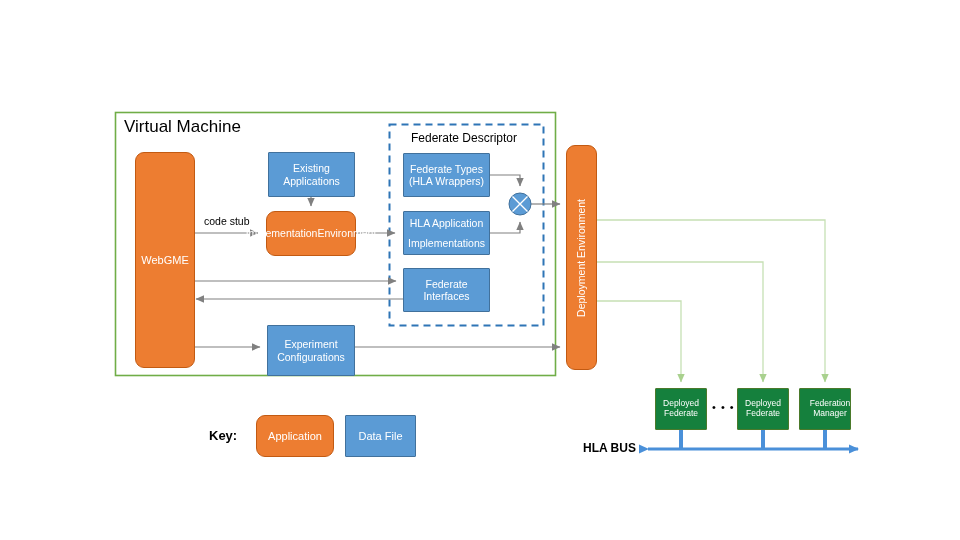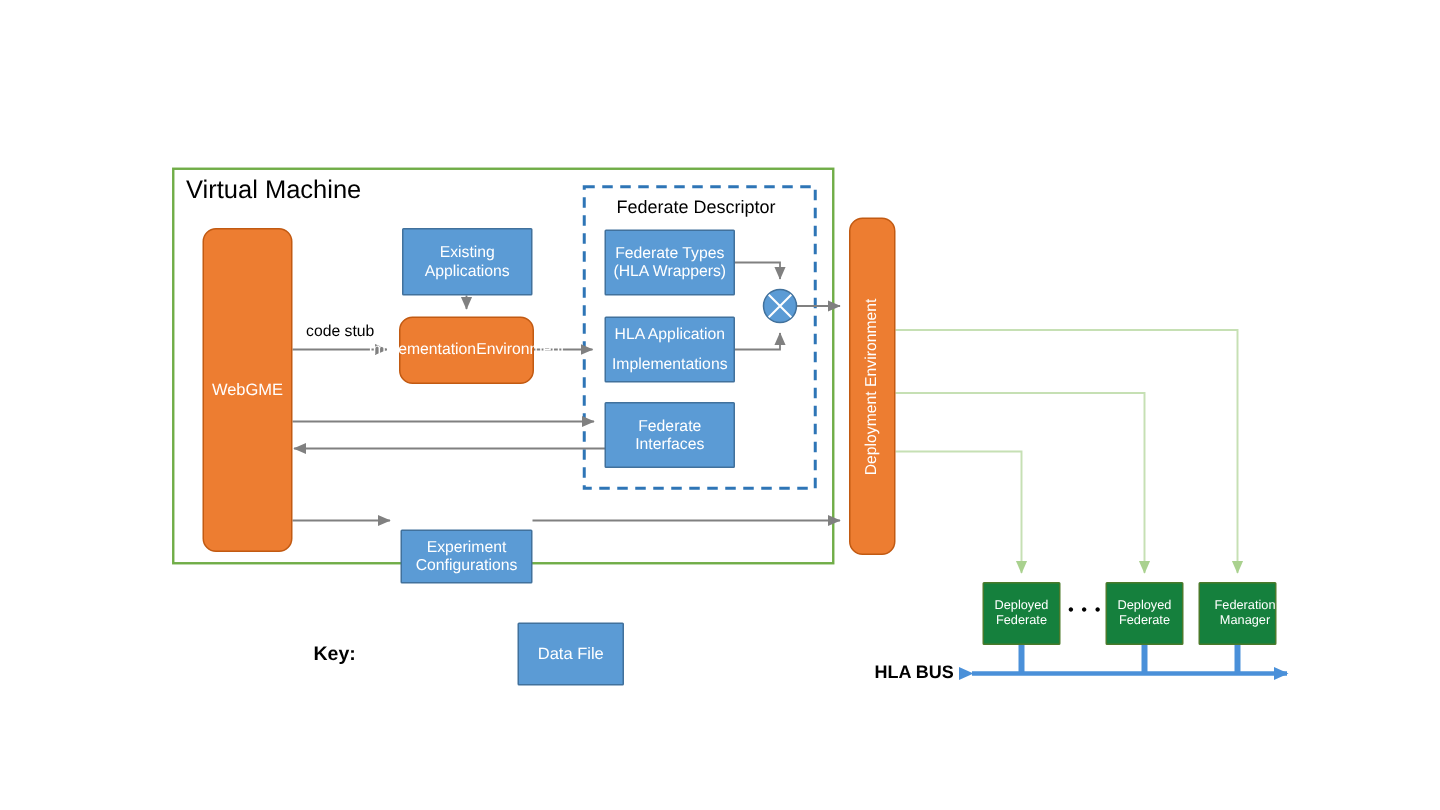--- a/index.html
+++ b/index.html
@@ -97,21 +97,21 @@
   <div class="node data" style="left:403px;top:211px;width:87px;height:44px;font-size:10.5px;flex-direction:column;gap:8px;">
     <span>HLA Application</span>
     <span>Implementations</span>
   </div>
 
   <div class="node data" style="left:403px;top:268px;width:87px;height:44px;font-size:10.5px;flex-direction:column;">
     <span>Federate</span>
     <span>Interfaces</span>
   </div>
 
-  <div class="node data" style="left:267px;top:325px;width:88px;height:36px;font-size:10.5px;flex-direction:column;margin-top:28px;">
+  <div class="node data" style="left:267px;top:325px;width:88px;height:51px;font-size:10.5px;flex-direction:column;">
     <span>Experiment</span>
     <span>Configurations</span>
   </div>
 
   <div class="node app" style="left:566px;top:145px;width:31px;height:225px;font-size:10.5px;">
     <span style="writing-mode:vertical-rl;transform:rotate(180deg);white-space:nowrap;">Deployment Environment</span>
   </div>
 
   <div class="node green" style="left:655px;top:388px;width:52px;height:42px;font-size:8.5px;flex-direction:column;">
     <span>Deployed</span>
@@ -129,18 +129,21 @@
     <span>Federation</span>
     <span>Manager</span>
   </div>
 
   <div class="lbl" style="left:204px;top:215px;font-size:10.5px;">code stub</div>
 
   <div class="lbl" style="left:583px;top:441px;font-size:12px;font-weight:bold;">HLA BUS</div>
 
   <div class="lbl" style="left:209px;top:428px;font-size:13px;font-weight:bold;">Key:</div>
 
+  <div class="node app" style="left:256px;top:415px;width:78px;height:42px;font-size:11px;">
+    <span>Application</span>
+  </div>
 
   <div class="node data" style="left:345px;top:415px;width:71px;height:42px;font-size:11px;">
     <span>Data File</span>
   </div>
 
 </div>
 
 </body></html>

